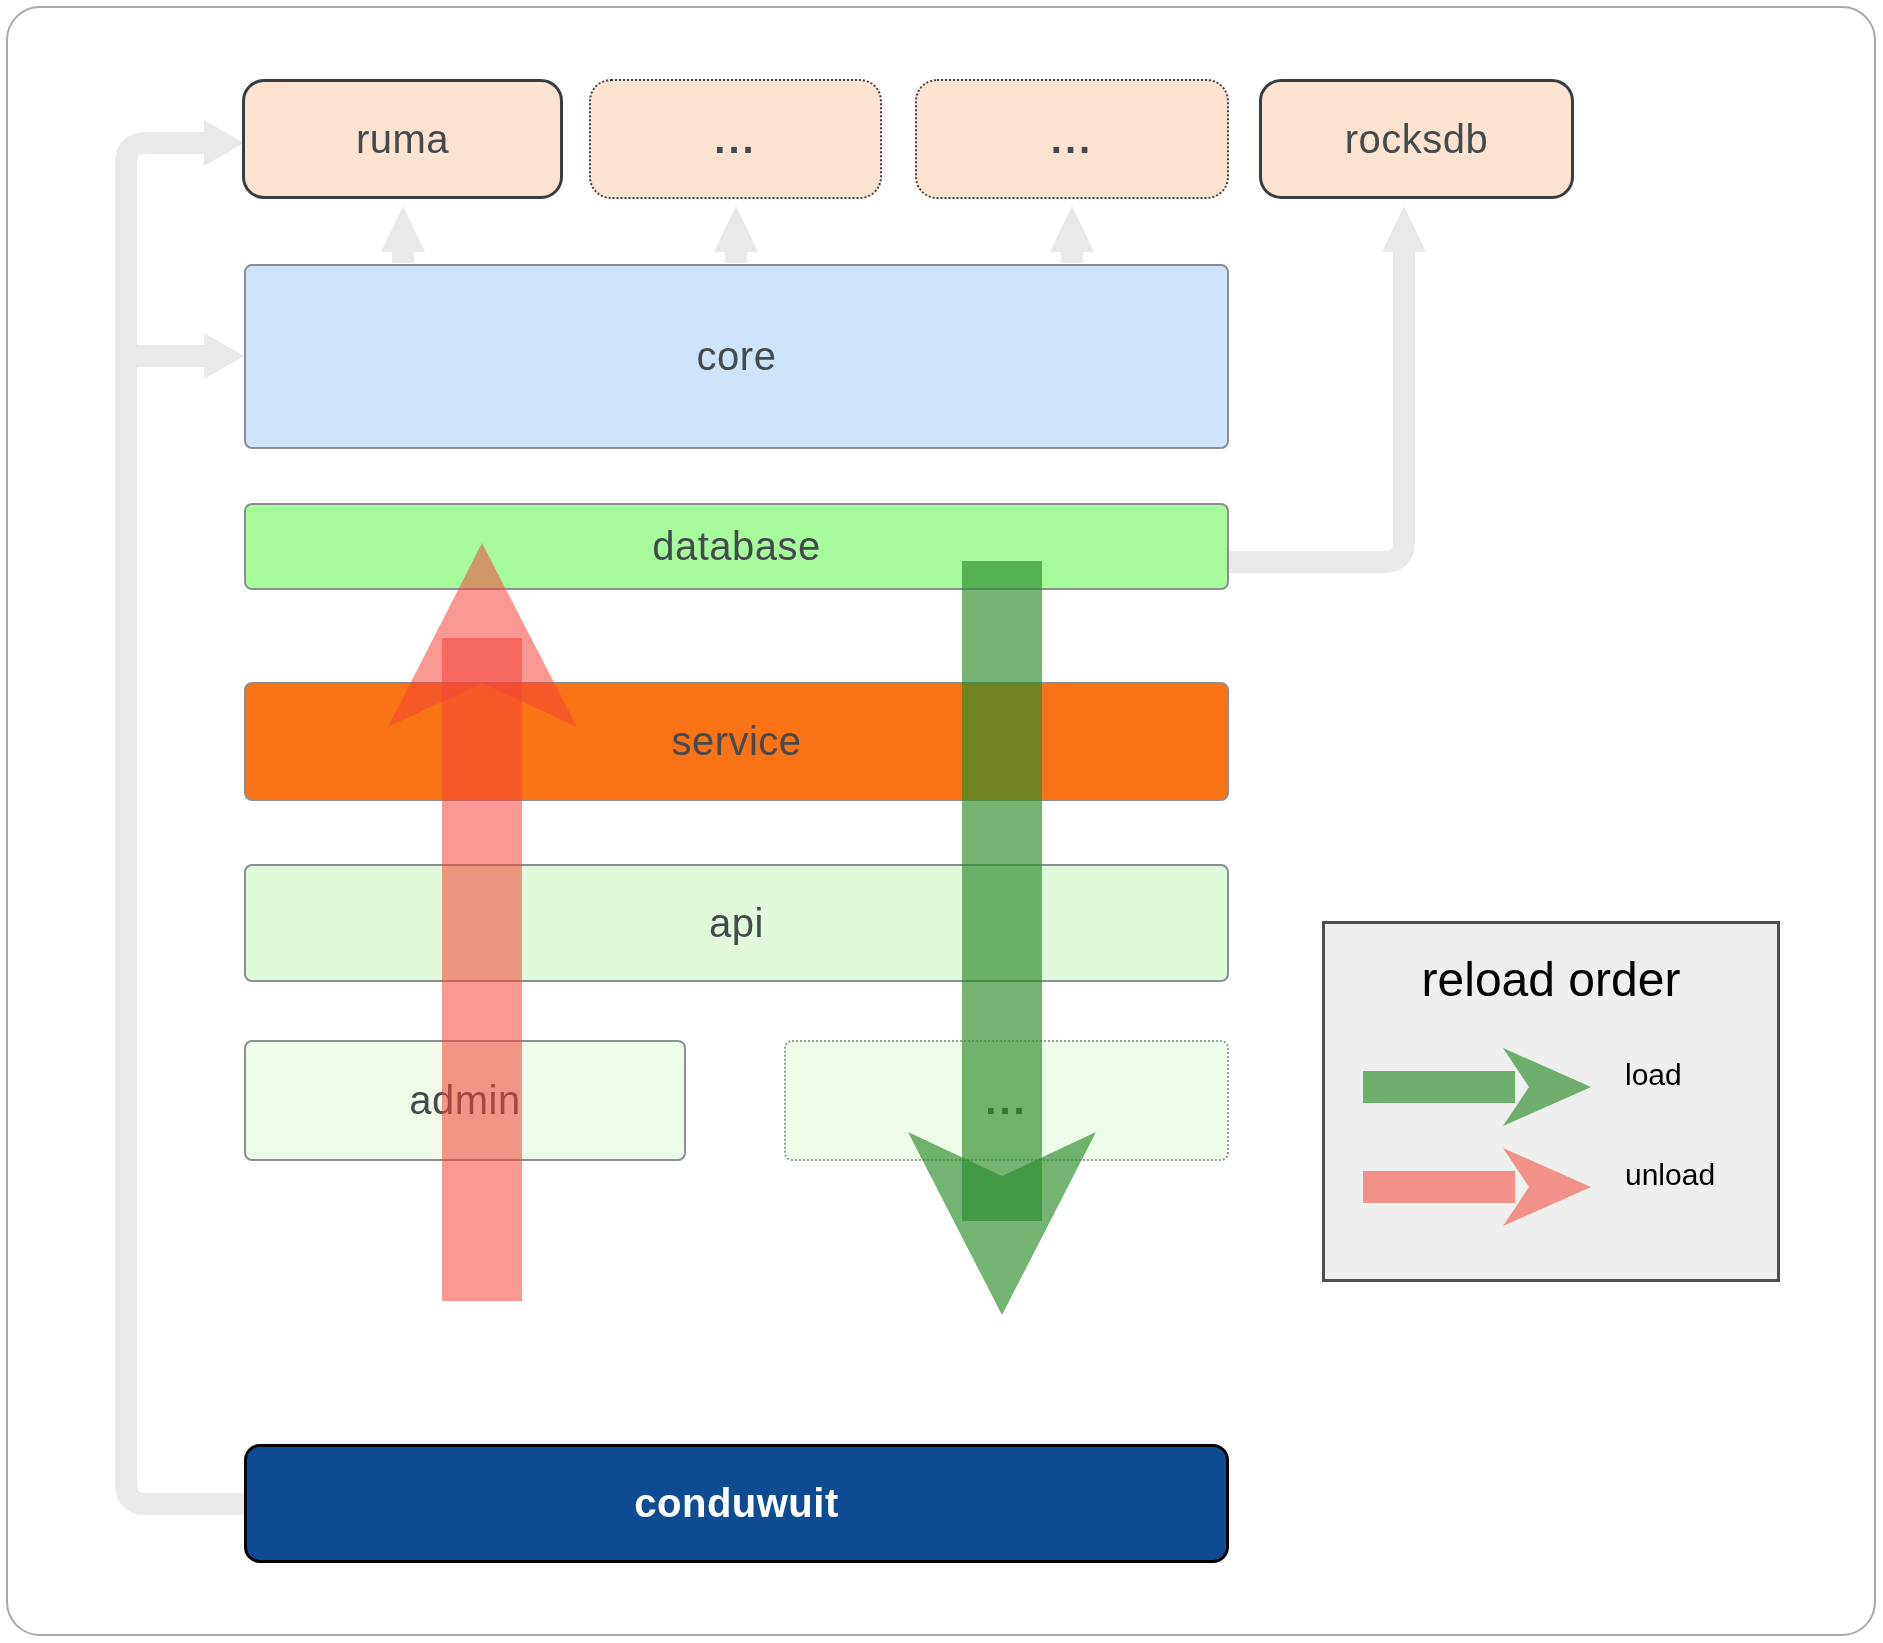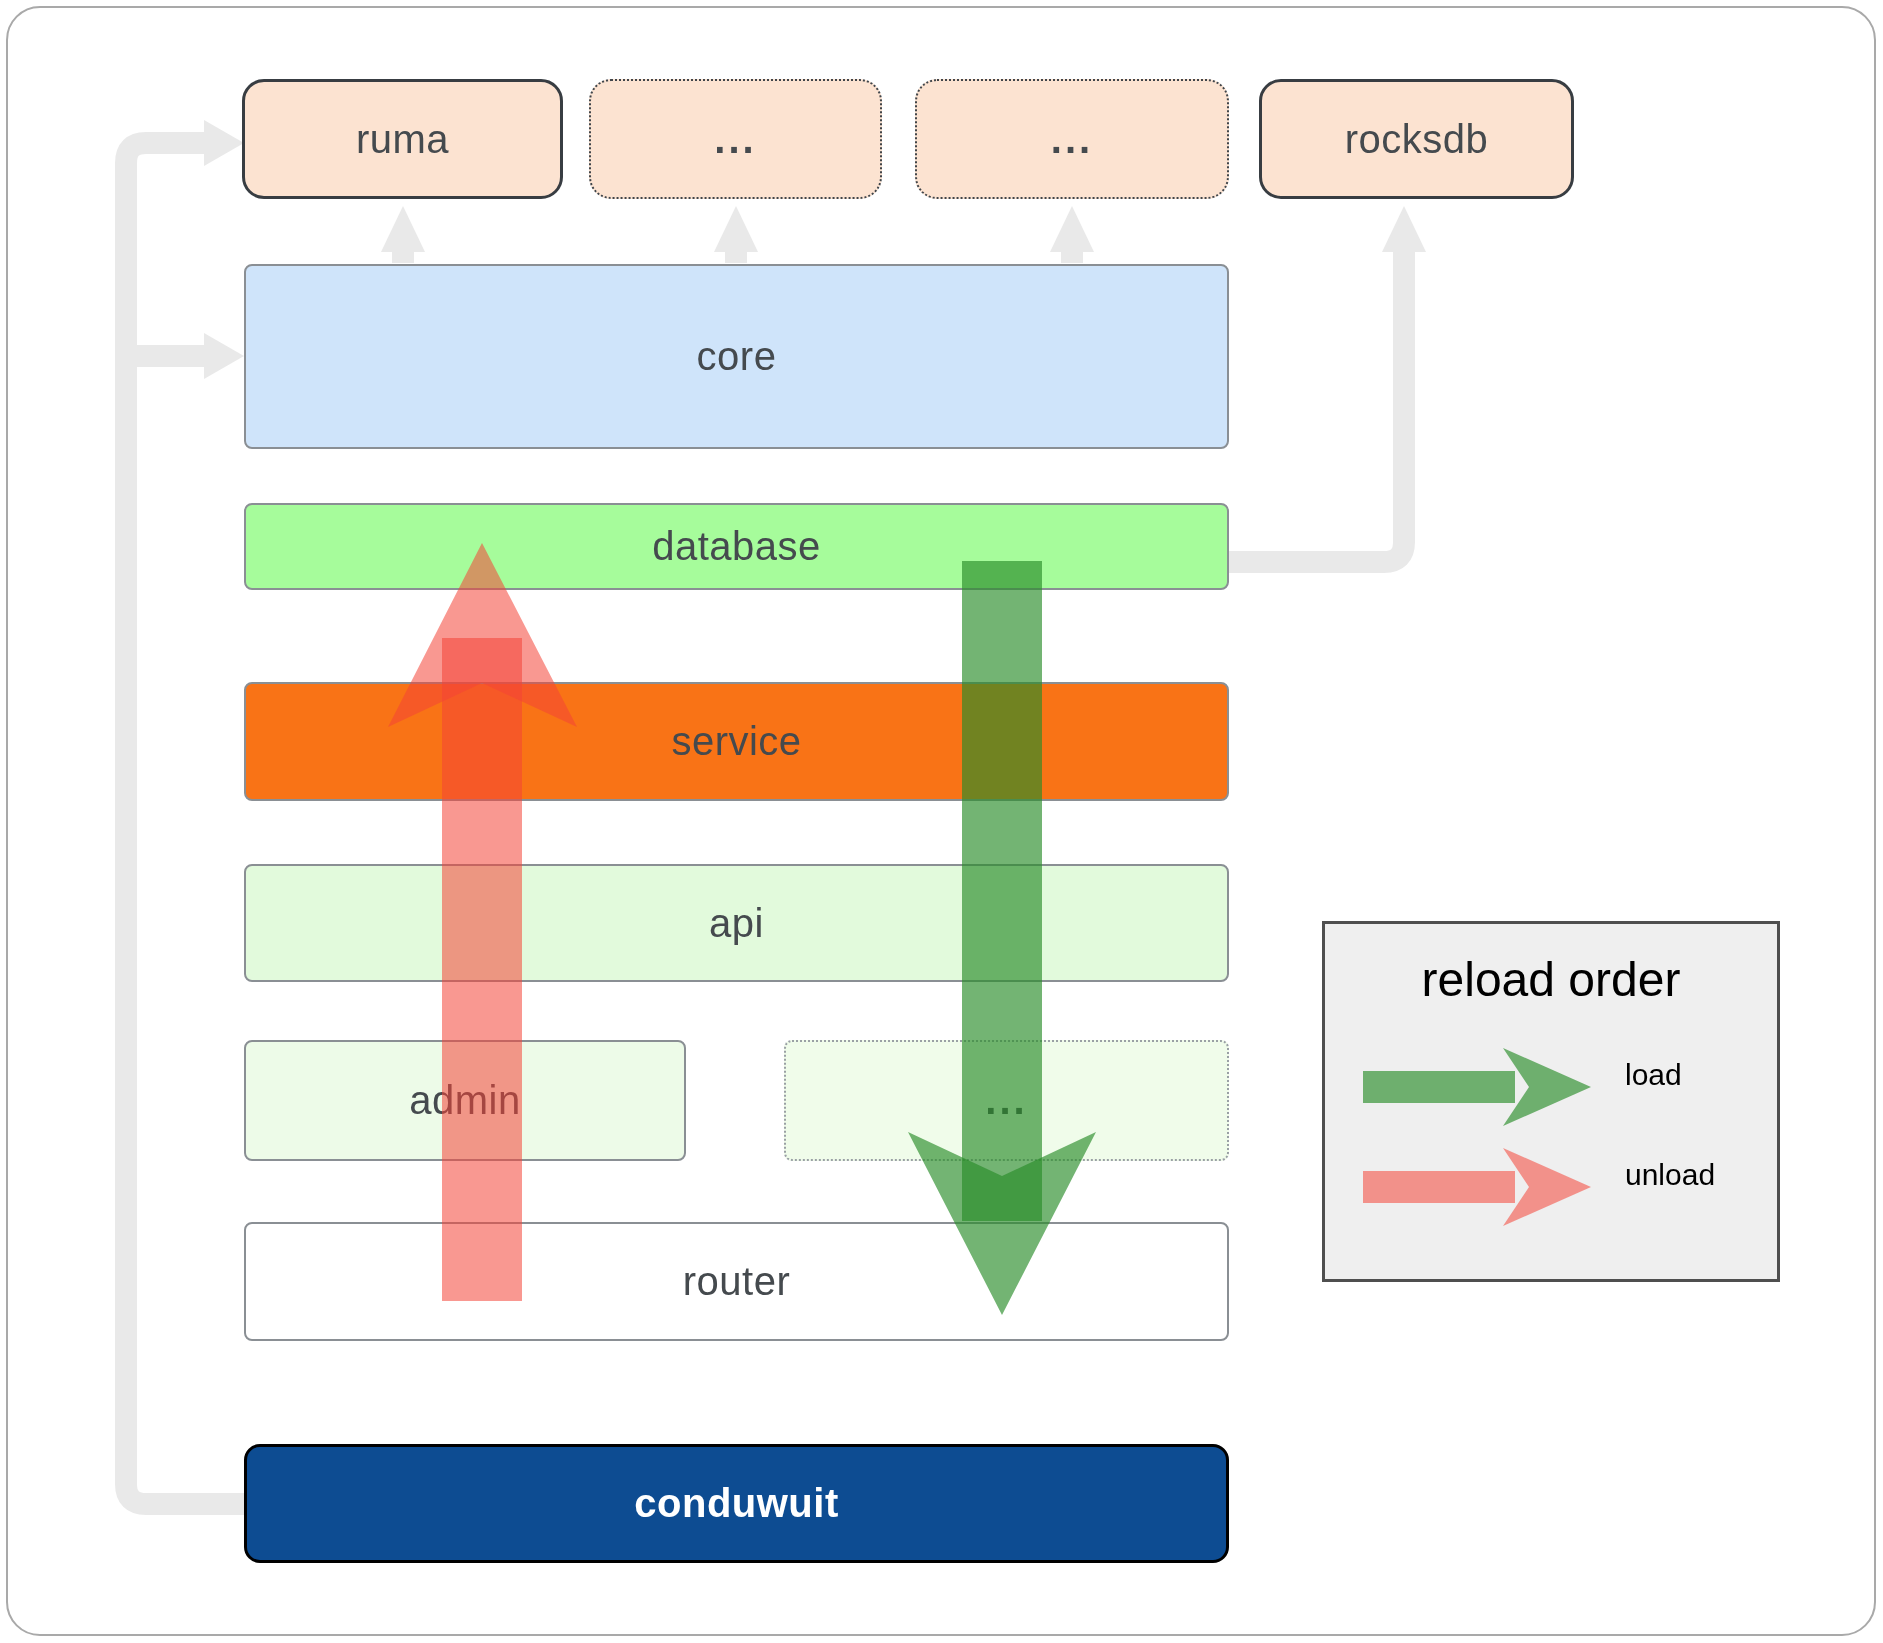--- a/index.html
+++ b/index.html
@@ -100,23 +100,20 @@
   </div>
   <div class="box" id="b-api">
     <span>api</span>
   </div>
   <div class="box" id="b-admin">
     <span>admin</span>
   </div>
   <div class="box" id="b-admin-ell">
     <span class="dots">...</span>
   </div>
-  <div class="box" id="b-router">
-    <span>router</span>
-  </div>
   <div class="box" id="b-conduwuit">
     <span>conduwuit</span>
   </div>
 
   <svg class="layer" width="1883" height="1643" viewBox="0 0 1883 1643">
     <rect class="red" x="442" y="638" width="80" height="663"></rect>
     <polygon class="red" points="482,543 577,727 482,683 388,727"></polygon>
     <rect class="green" x="962" y="561" width="80" height="660"></rect>
     <polygon class="green" points="1002,1315 1096,1132 1002,1176 908,1132"></polygon>
   </svg>

